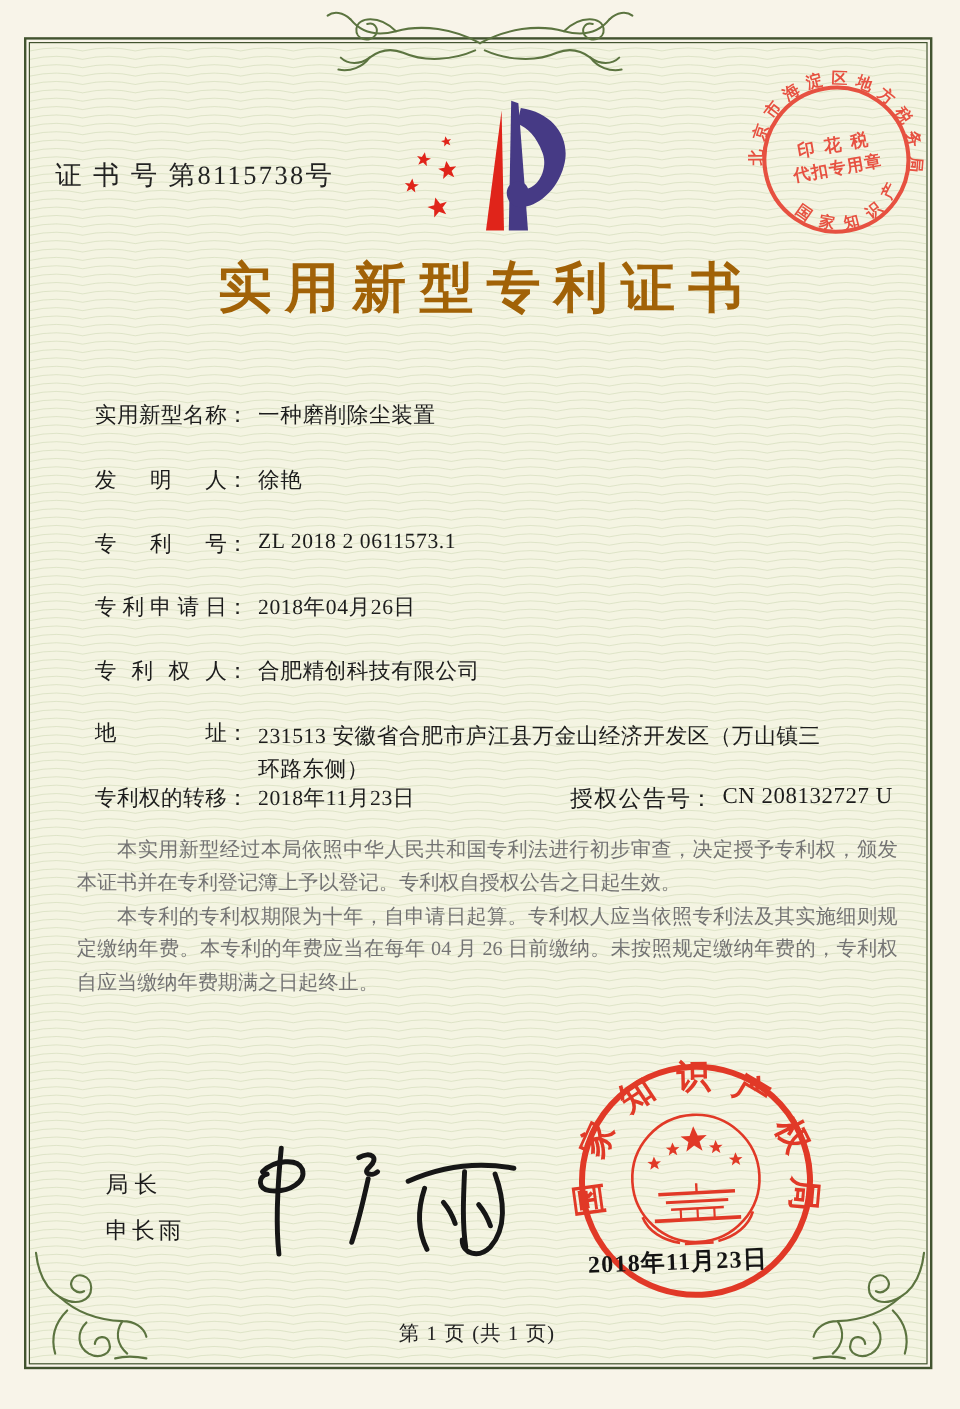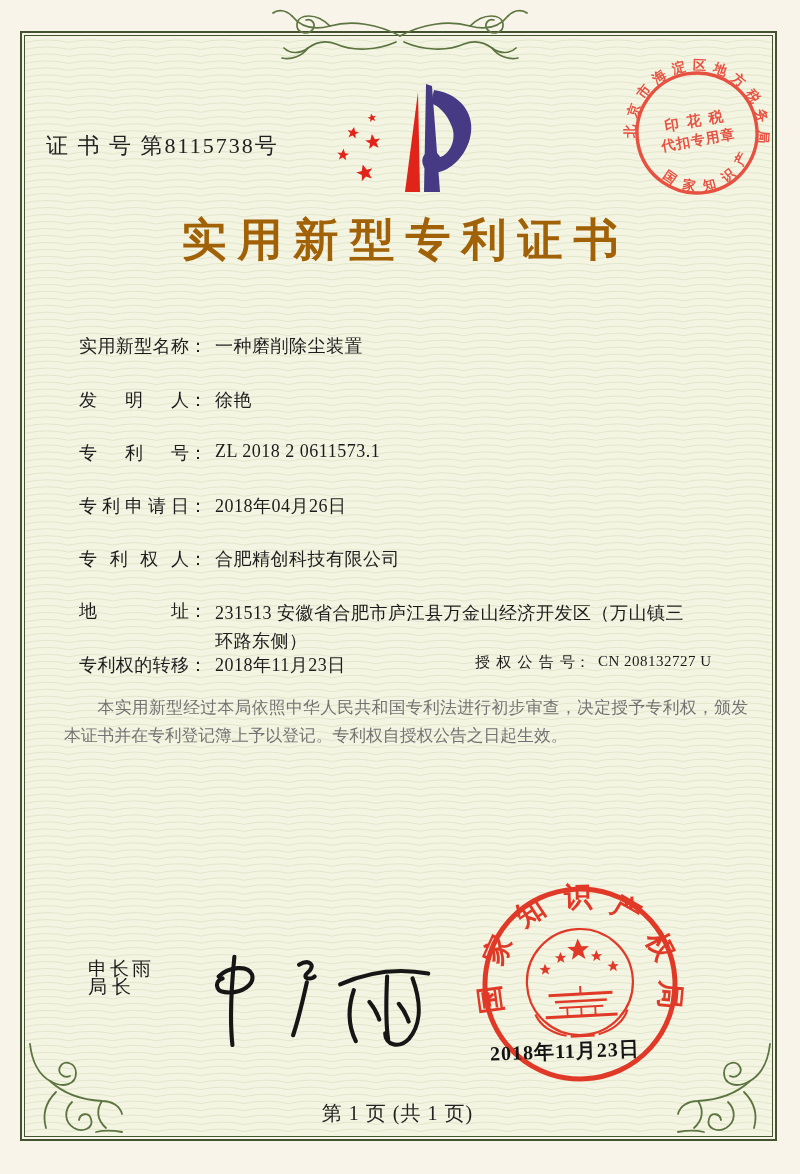--- a/index.html
+++ b/index.html
@@ -30,38 +30,38 @@
   }
   .field-row{position:absolute;left:64px;font-size:18px;white-space:nowrap;}
   .flabel{
     display:inline-block;width:110px;text-align:justify;text-align-last:justify;
     vertical-align:top;
     margin-left:15px;
   }
   .colon{vertical-align:top;}
   .fvalue{margin-left:8px;vertical-align:top;letter-spacing:0.5px;}
   .fvalue.wrap{display:inline-block;white-space:normal;max-width:472px;line-height:28px;font-family:Liberation Serif, serif;}
-  .grant-right{position:absolute;left:460px;top:653px;font-size:15px;white-space:nowrap;}
+  .grant-right{position:absolute;left:460px;top:653px;font-size:19px;white-space:nowrap;}
   .grant-right .flabel{width:100px;}
   .bodytext{
     position:absolute;left:64px;top:694px;width:684px;
     font-size:16.8px;line-height:27.8px;text-align:justify;color:#737373;
   }
   .bodytext p{margin:0;text-indent:2em;}
   .officer-title{position:absolute;left:88px;top:974px;font-size:19px;letter-spacing:5px;}
-  .officer-name{position:absolute;left:88px;top:956px;font-size:19px;letter-spacing:3px;}
+  .officer-name{position:absolute;left:88px;top:1013px;font-size:19px;letter-spacing:3px;}
   .signature{position:absolute;left:205px;top:942px;}
   .office-seal{position:absolute;left:472px;top:876px;transform:rotate(-3deg);opacity:.95;}
   .seal-date{
     position:absolute;left:490px;top:1038px;font-size:20px;font-weight:600;
     letter-spacing:1px;color:#141414;transform:rotate(-2deg);
   }
   .footer{
     position:absolute;left:0;top:1100px;width:795px;text-align:center;
-    font-size:20px;color:#222;letter-spacing:1px;
+    font-size:17px;color:#222;letter-spacing:1px;
   }
   .orn-top{position:absolute;left:266px;top:6px;}
   .orn-bl{position:absolute;left:24px;top:1040px;}
   .orn-br{position:absolute;left:676px;top:1040px;}
 </style>
 </head>
 <body>
 
 <svg width="0" height="0" style="position:absolute" aria-hidden="true">
   <defs>
@@ -317,20 +317,21 @@
 </div>
 <div class="field-row" style="top:653px">
   <span class="flabel">专利权的转移</span><span class="colon">：</span><span class="fvalue">2018年11月23日</span>
 </div>
 <div class="grant-right">
   <span class="flabel">授权公告号</span><span class="colon">：</span><span class="fvalue">CN 208132727 U</span>
 </div>
 
 <div class="bodytext">
   <p>本实用新型经过本局依照中华人民共和国专利法进行初步审查，决定授予专利权，颁发本证书并在专利登记簿上予以登记。专利权自授权公告之日起生效。</p>
+  <p>本专利的专利权期限为十年，自申请日起算。专利权人应当依照专利法及其实施细则规定缴纳年费。本专利的年费应当在每年 04 月 26 日前缴纳。未按照规定缴纳年费的，专利权自应当缴纳年费期满之日起终止。</p>
 </div>
 
 <div class="officer-title">局长</div>
 <div class="officer-name">申长雨</div>
 
 <svg class="signature" width="235" height="115" viewBox="0 0 240 115">
   <g fill="none" stroke="#161616" stroke-width="4.2" stroke-linecap="round" stroke-linejoin="round">
     <path d="M30,14 C27,44 25,76 28,104"></path>
     <path d="M14,34 C24,24 44,22 48,32 C51,42 38,52 20,50 C10,49 10,38 18,36"></path>
     <path d="M96,22 C106,16 114,22 105,30 C98,36 108,38 112,34"></path>

